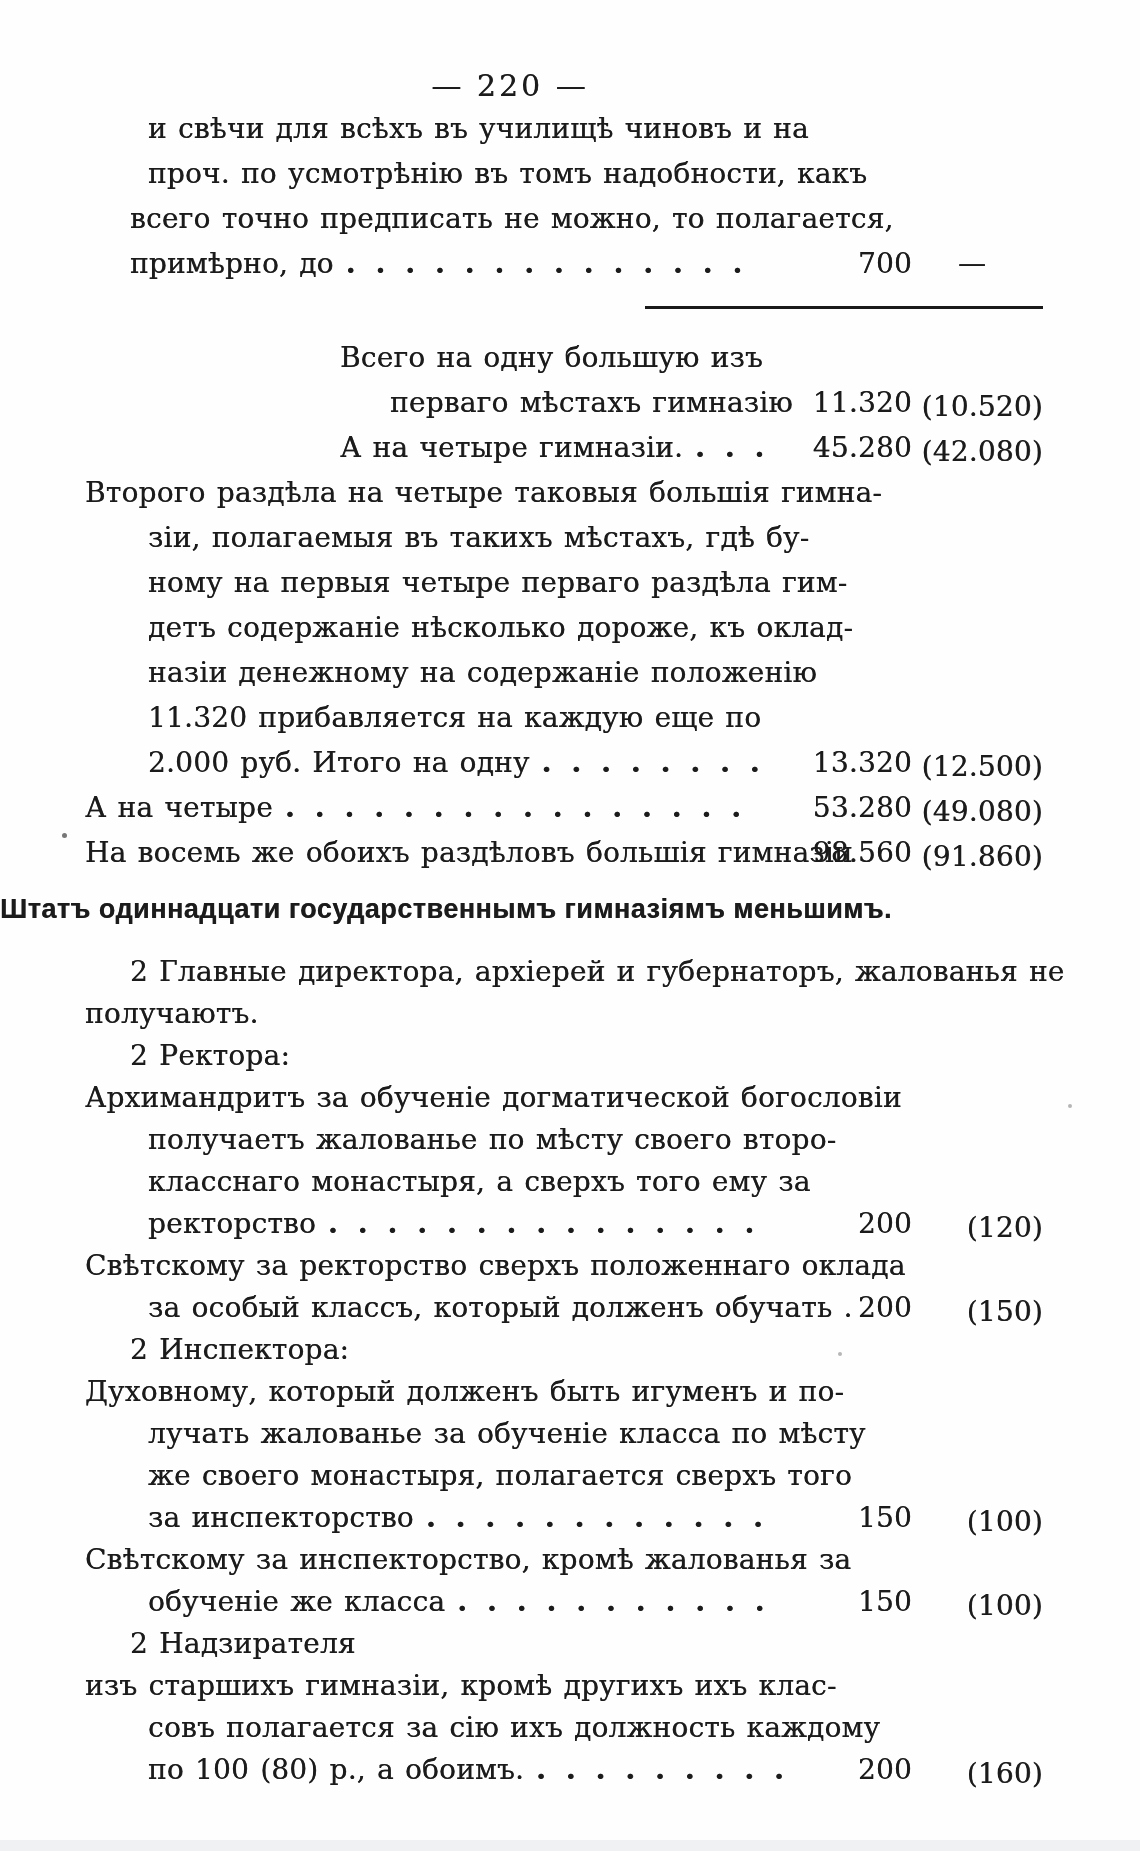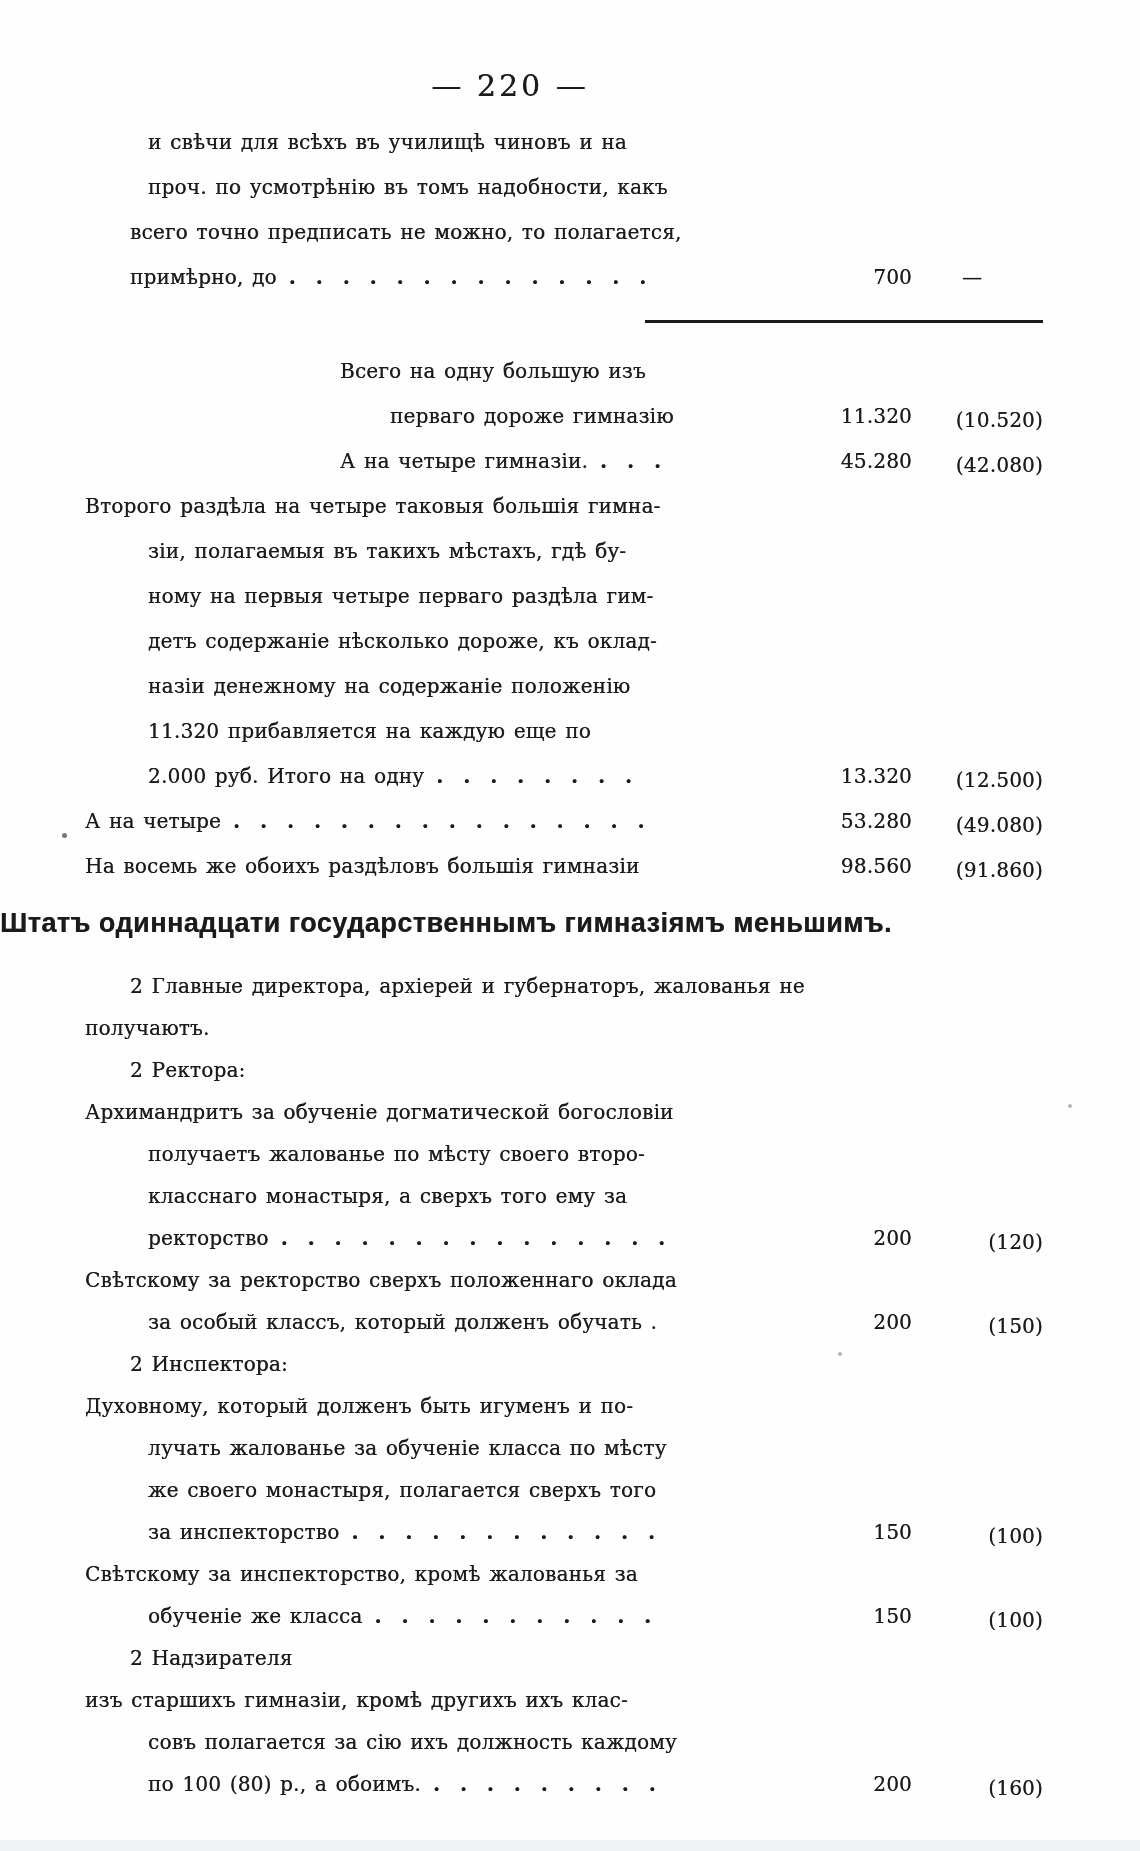--- a/index.html
+++ b/index.html
@@ -14,27 +14,26 @@
     padding-top:66px;
     text-shadow:0.3px 0.3px 0.6px rgba(25,25,25,0.8);
   }
   .page-number{
     width:1020px;
     text-align:center;
     font-size:30px;
     letter-spacing:3px;
     line-height:40px;
     height:40px;
-    margin-bottom:14px;
   }
   .line{
     position:relative;
     height:45px;
     line-height:45px;
-    font-size:20px;
+    font-size:28px;
     letter-spacing:0.2px;
     word-spacing:2px;
     white-space:nowrap;
   }
   .line.sec-staff{height:42px;line-height:42px;}
   .line.sec-para2:first-of-type{margin-top:4px;}
   .i0{padding-left:85px;}
   .i1{padding-left:130px;}
   .i2{padding-left:148px;}
   .c1{padding-left:340px;}
@@ -93,21 +92,21 @@
 <div class="page">
   <div class="page-number">— 220 —</div>
 
   <div>
       <div class="line i2 sec-intro"><span class="txt">и свѣчи для всѣхъ въ училищѣ чиновъ и на</span></div>
       <div class="line i2 sec-intro"><span class="txt">проч. по усмотрѣнію въ томъ надобности, какъ</span></div>
       <div class="line i1 sec-intro"><span class="txt">всего точно предписать не можно, то полагается,</span></div>
       <div class="line i1 sec-intro"><span class="txt">примѣрно, до</span><span class="dots">..............</span><span class="num">700</span><span class="dash">—</span></div>
       <div class="sum-rule"></div>
       <div class="line c1 sec-summary"><span class="txt">Всего на одну большую изъ</span></div>
-      <div class="line c2 sec-summary"><span class="txt">перваго дороже гимназію</span><span class="num">11.320</span><span class="paren">(10.520)</span></div>
+      <div class="line c2 sec-summary"><span class="txt">перваго мѣстахъ гимназію</span><span class="num">11.320</span><span class="paren">(10.520)</span></div>
       <div class="line c1 sec-summary"><span class="txt">А на четыре гимназіи.</span><span class="dots">...</span><span class="num">45.280</span><span class="paren">(42.080)</span></div>
       <div class="line i0 sec-para2"><span class="txt">Второго раздѣла на четыре таковыя большія гимна-</span></div>
       <div class="line i2 sec-para2"><span class="txt">зіи, полагаемыя въ такихъ мѣстахъ, гдѣ бу-</span></div>
       <div class="line i2 sec-para2"><span class="txt">ному на первыя четыре перваго раздѣла гим-</span></div>
       <div class="line i2 sec-para2"><span class="txt">детъ содержаніе нѣсколько дороже, къ оклад-</span></div>
       <div class="line i2 sec-para2"><span class="txt">назіи денежному на содержаніе положенію</span></div>
       <div class="line i2 sec-para2"><span class="txt">11.320 прибавляется на каждую еще по</span></div>
       <div class="line i2 sec-para2"><span class="txt">2.000 руб. Итого на одну</span><span class="dots">........</span><span class="num">13.320</span><span class="paren">(12.500)</span></div>
       <div class="line i0 sec-para2"><span class="txt">А на четыре</span><span class="dots">................</span><span class="num">53.280</span><span class="paren">(49.080)</span></div>
       <div class="line i0 sec-para2"><span class="txt">На восемь же обоихъ раздѣловъ большія гимназіи</span><span class="num">98.560</span><span class="paren">(91.860)</span></div>

